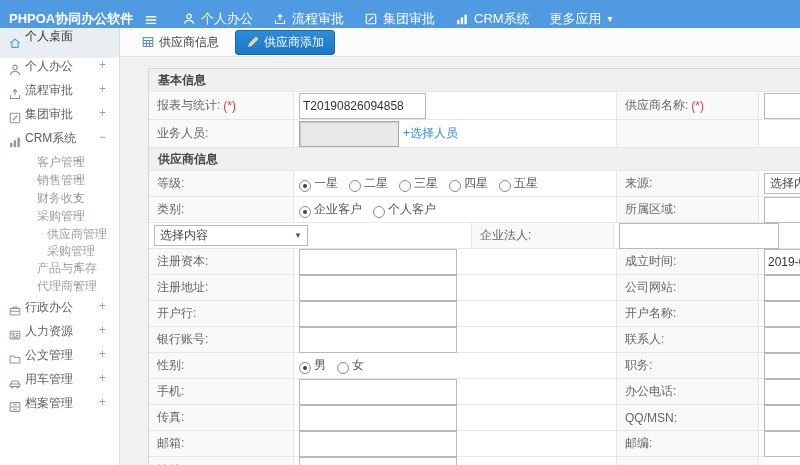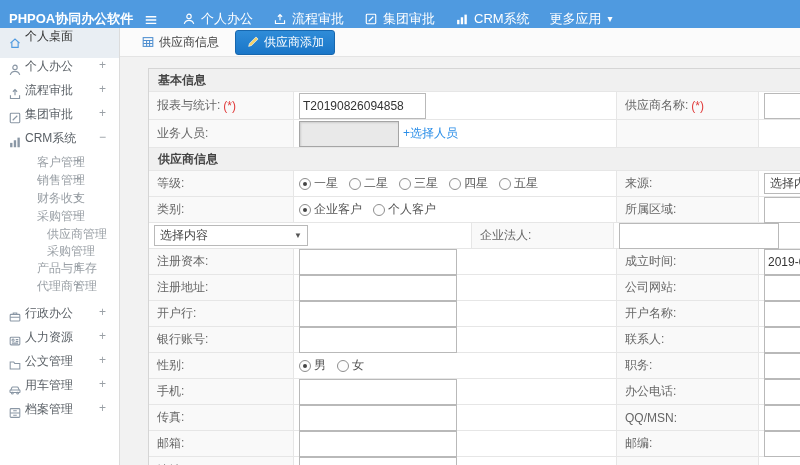--- a/index.html
+++ b/index.html
@@ -22,21 +22,21 @@
   .sidebar{position:absolute;top:28px;left:0;width:120px;height:437px;background:#fff;border-right:1px solid #dcdcdc;overflow:hidden}
   .side-item{position:relative;display:flex;align-items:flex-start;cursor:pointer;white-space:nowrap}
   .side-item.lvl0{height:24px;padding-left:25px;color:#5a6066}
   .side-item.lvl0 .icon{position:absolute;left:8px;top:50%;margin-top:-7px;color:#8a97a5}
   .side-item.lvl0 .expand{position:absolute;right:13px;color:#9aa0a6}
   .side-item.active{height:30px;background:#e9eef3;color:#333}
   .side-item.active .icon{color:#4f9ae0}
   .side-item.lvl1{height:18px;padding-left:37px;color:#9aa0a6}
   .side-item.lvl1 .expand{position:absolute;right:38px;color:#9aa0a6}
   .side-item.lvl2{height:17px;padding-left:47px;color:#9aa0a6}
-  .side-item.gap{margin-top:9px}
+  .side-item.gap{margin-top:3px}
 
   
   .main{position:absolute;top:28px;left:120px;width:680px;height:437px;background:#f2f2f2;overflow:hidden}
   .tabstrip{height:29px;background:#fbfbfb;border-bottom:1px solid #e4e4e4;display:flex;align-items:center;padding-left:13px}
   .tab{display:flex;align-items:center;margin-right:8px;padding:3px 8px;color:#444;cursor:pointer}
   .tab .icon{margin-right:4px;color:#4f8fd0}
   .tab.active{background:linear-gradient(#2f8cd8,#1a76c8);border:1px solid #1767ae;border-radius:3px;color:#fff;padding:3px 10px}
   .content{position:relative;height:408px;padding:11px 0 0 28px;overflow:hidden}
 
   
@@ -49,21 +49,21 @@
   .lbl1{width:145px}
   .ctl1{width:323px;padding-left:5px;border-right:1px solid #e6e6e6;background:#fff}
   .lbl2{width:142px}
   .ctl2{flex:1;padding-left:5px;background:#fff}
   .req{color:#e03c3c;margin-left:3px}
   input.txt{height:20px;border:1px solid #b9b9b9;padding:12px 3px;font:12px "Liberation Sans","DejaVu Sans",sans-serif;color:#333;background:#fff}
   input.txt.dis{background:#e9e9e9;border-color:#a5a5a5;box-shadow:inset 1px 1px 2px rgba(0,0,0,.12)}
   .link{color:#2a8ee8;margin-left:4px;cursor:pointer;text-decoration:none}
   .sel{height:21px;border:1px solid #b9b9b9;background:#fff;display:flex;align-items:center;justify-content:space-between;padding:0 5px;color:#444;cursor:pointer}
   .sel .sel-caret{font-size:8px;color:#555;margin-left:6px}
-  .radios{display:flex;align-items:center}
+  .radios{display:flex;align-items:flex-end}
   .radio{width:12px;height:12px;border:1px solid #8e8e8e;border-radius:50%;background:#fdfdfd;margin-right:3px;position:relative;flex:none;cursor:pointer}
   .radio.on::after{content:"";position:absolute;left:3px;top:3px;width:4px;height:4px;border-radius:50%;background:#444}
   .rlabel{margin-right:11px;color:#555}
 </style>
 </head>
 <body>
 
 <div class="screen">
 
   <div class="topbar">

